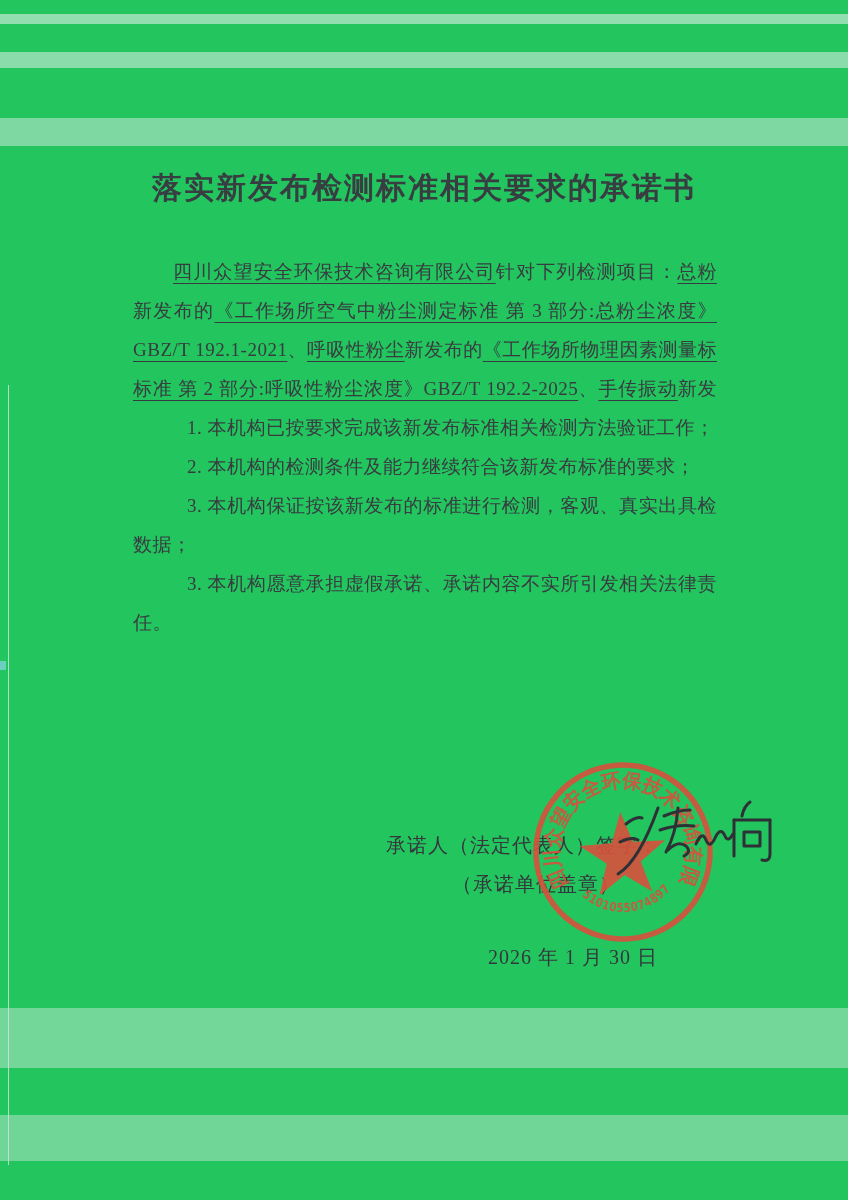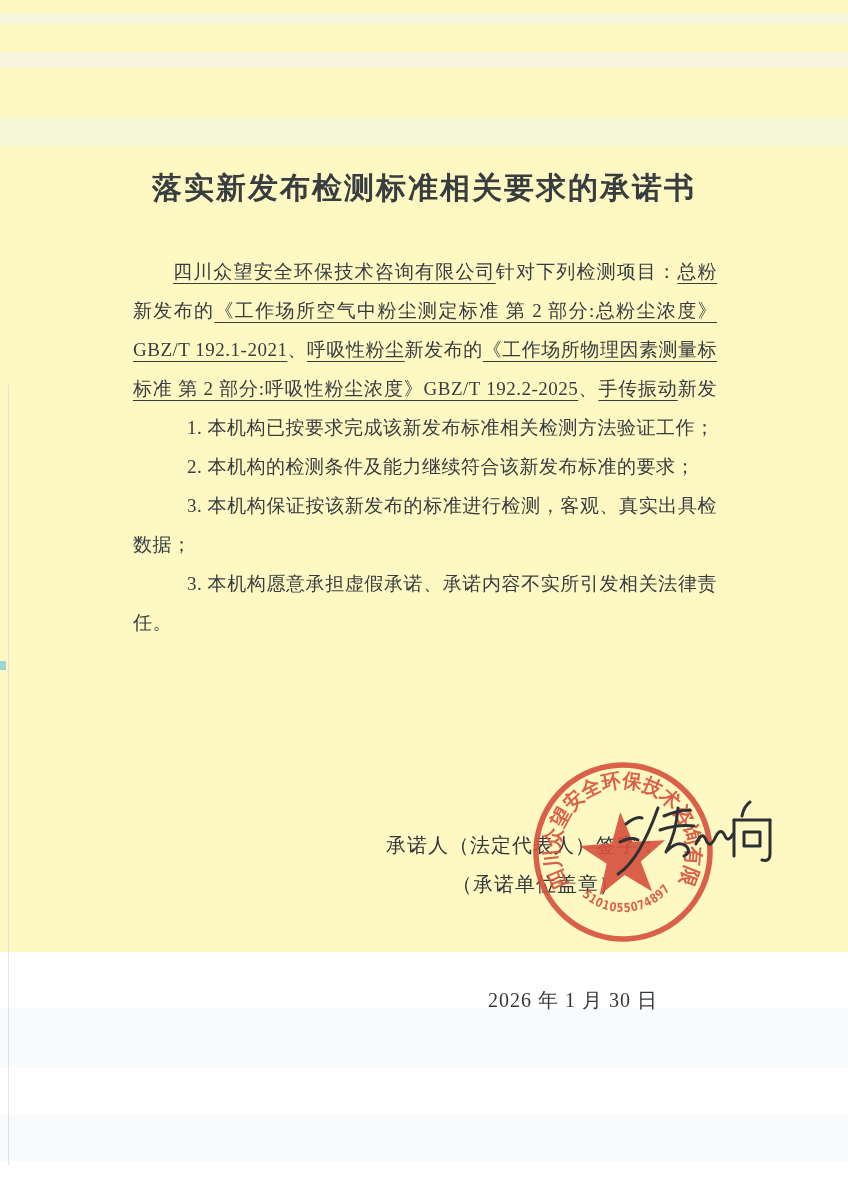--- a/index.html
+++ b/index.html
@@ -1,37 +1,37 @@
 <!DOCTYPE html>
 <html><head>
 <meta charset="utf-8">
 <style>
   html,body{margin:0;padding:0;}
   body{width:848px;height:1200px;background:#ffffff;overflow:hidden;
        font-family:"Liberation Serif","DejaVu Serif",serif;}
-  .page{position:relative;width:848px;height:952px;background:#fef9c3;color:#34383d;}
+  .page{position:relative;width:848px;height:1200px;background:#22c55e;color:#34383d;}
   
   .band{position:absolute;left:0;width:848px;pointer-events:none;}
   .band1{top:14px;height:10px;background:#eef2f4;opacity:.55;}
   .band2{top:52px;height:16px;background:#f1f4f6;opacity:.5;}
   .band3{top:118px;height:28px;background:#eef2f5;opacity:.45;}
   .band4{top:1008px;height:60px;background:#f0f3f5;opacity:.4;}
   .band5{top:1115px;height:46px;background:#eff2f4;opacity:.38;}
   .edge-line{position:absolute;left:8px;top:385px;width:1px;height:780px;background:#d9dfe3;opacity:.8;}
   .cyan-tick{position:absolute;left:0;top:661px;width:6px;height:9px;background:#7fd0d6;opacity:.8;}
   .title{position:absolute;left:0;right:0;top:168px;text-align:center;
          font-size:30px;font-weight:bold;letter-spacing:2px;color:#383d42;}
   .body-text{position:absolute;left:133px;top:252px;width:584px;font-size:19px;
              color:#383c41;}
   .line{height:39px;line-height:39px;overflow:hidden;letter-spacing:.5px;}
   .line.fill{text-align:justify;text-align-last:justify;}
   .u{text-decoration:underline;text-underline-offset:5px;text-decoration-thickness:1px;}
   .sig-label{position:absolute;left:386px;top:832px;font-size:20px;letter-spacing:1px;color:#34383d;}
   .seal-label{position:absolute;left:452px;top:871px;font-size:20px;letter-spacing:1px;color:#34383d;}
-  .date-line{position:absolute;left:488px;top:944px;font-size:20px;letter-spacing:1px;color:#34383d;margin-top:43px;}
+  .date-line{position:absolute;left:488px;top:944px;font-size:20px;letter-spacing:1px;color:#34383d;}
   .stamp{position:absolute;left:531px;top:760px;width:184px;height:184px;
          transform:rotate(-4deg);opacity:.9;}
   .handwriting{position:absolute;left:612px;top:786px;width:168px;height:96px;}
 </style>
 </head>
 <body>
 
 <div class="page">
 
   <div class="band band1"></div>
@@ -39,21 +39,21 @@
   <div class="band band3"></div>
   <div class="band band4"></div>
   <div class="band band5"></div>
   <div class="edge-line"></div>
   <div class="cyan-tick"></div>
 
   <div class="title">落实新发布检测标准相关要求的承诺书</div>
 
   <div class="body-text" id="body-lines">
       <div class="line fill" style="padding-left: 40px;"><span class="u">四川众望安全环保技术咨询有限公司</span><span>针对下列检测项目：</span><span class="u">总粉尘</span></div>
-      <div class="line fill"><span>新发布的</span><span class="u">《工作场所空气中粉尘测定标准 第 2 部分:总粉尘浓度》</span></div>
+      <div class="line fill"><span>新发布的</span><span class="u">《工作场所空气中粉尘测定标准 第 3 部分:总粉尘浓度》</span></div>
       <div class="line fill"><span class="u">GBZ/T 192.1-2021</span><span>、</span><span class="u">呼吸性粉尘</span><span>新发布的</span><span class="u">《工作场所物理因素测量标准</span></div>
       <div class="line fill"><span class="u">标准 第 2 部分:呼吸性粉尘浓度》GBZ/T 192.2-2025</span><span>、</span><span class="u">手传振动</span><span>新发</span></div>
       <div class="line" style="padding-left: 54px;"><span>1. 本机构已按要求完成该新发布标准相关检测方法验证工作；</span></div>
       <div class="line" style="padding-left: 54px;"><span>2. 本机构的检测条件及能力继续符合该新发布标准的要求；</span></div>
       <div class="line fill" style="padding-left: 54px;"><span>3. 本机构保证按该新发布的标准进行检测，客观、真实出具检测</span></div>
       <div class="line"><span>数据；</span></div>
       <div class="line fill" style="padding-left: 54px;"><span>3. 本机构愿意承担虚假承诺、承诺内容不实所引发相关法律责</span></div>
       <div class="line"><span>任。</span></div>
     </div>
 

